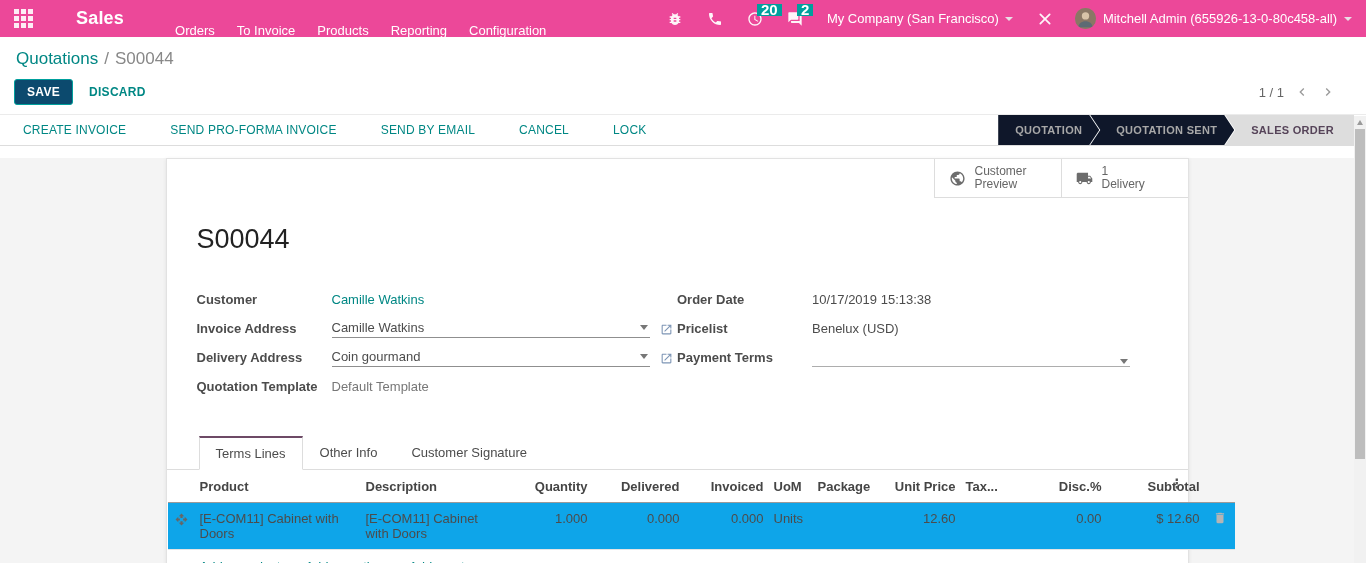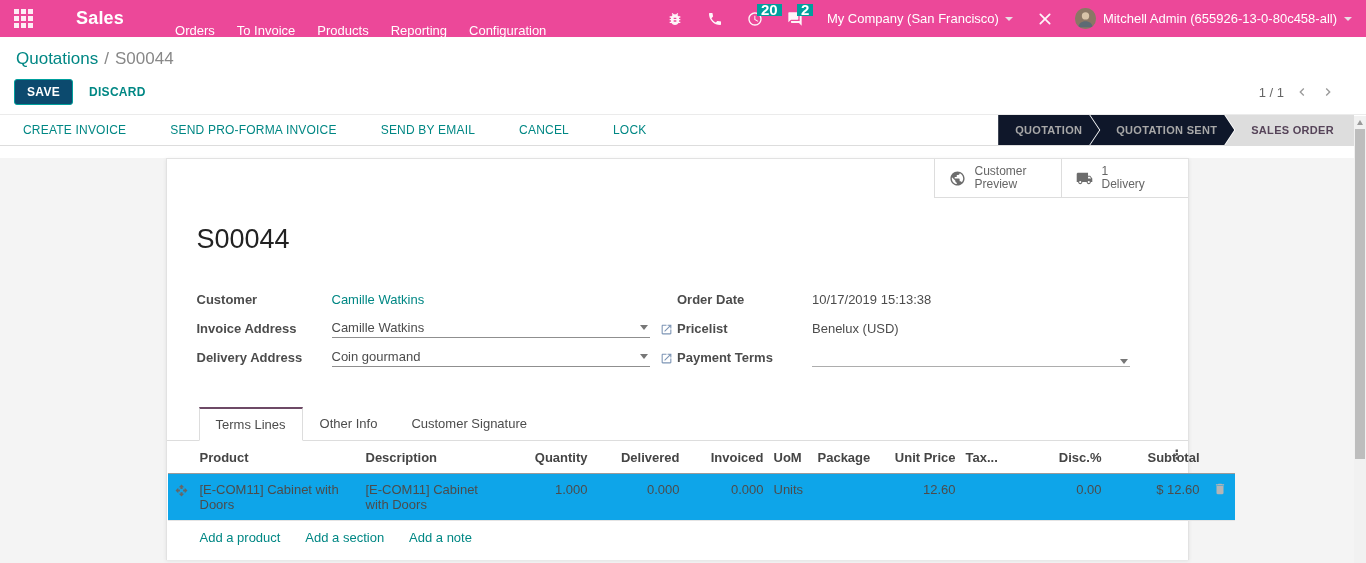--- a/index.html
+++ b/index.html
@@ -264,20 +264,24 @@
           <span class="flabel">Delivery Address</span>
           <span class="fvalue input-val">
             <span class="txt">Coin gourmand</span>
             <span class="input-caret"></span>
           </span>
           <span class="ext-link">
             <svg viewBox="0 0 24 24">
                 <path d="M19 19H5V5h7V3H5c-1.11 0-2 .9-2 2v14c0 1.1.89 2 2 2h14c1.1 0 2-.9 2-2v-7h-2v7zM14 3v2h3.59l-9.83 9.83 1.41 1.41L19 6.41V10h2V3h-7z"></path>
               </svg>
           </span>
+        </div>
+        <div class="frow">
+          <span class="flabel">Quotation Template</span>
+          <span class="fvalue"><span class="muted-val">Default Template</span></span>
         </div>
       </div>
       <div class="fcol">
         <div class="frow">
           <span class="flabel">Order Date</span>
           <span class="fvalue">10/17/2019 15:13:38</span>
         </div>
         <div class="frow">
           <span class="flabel">Pricelist</span>
           <span class="fvalue">Benelux (USD)</span>

